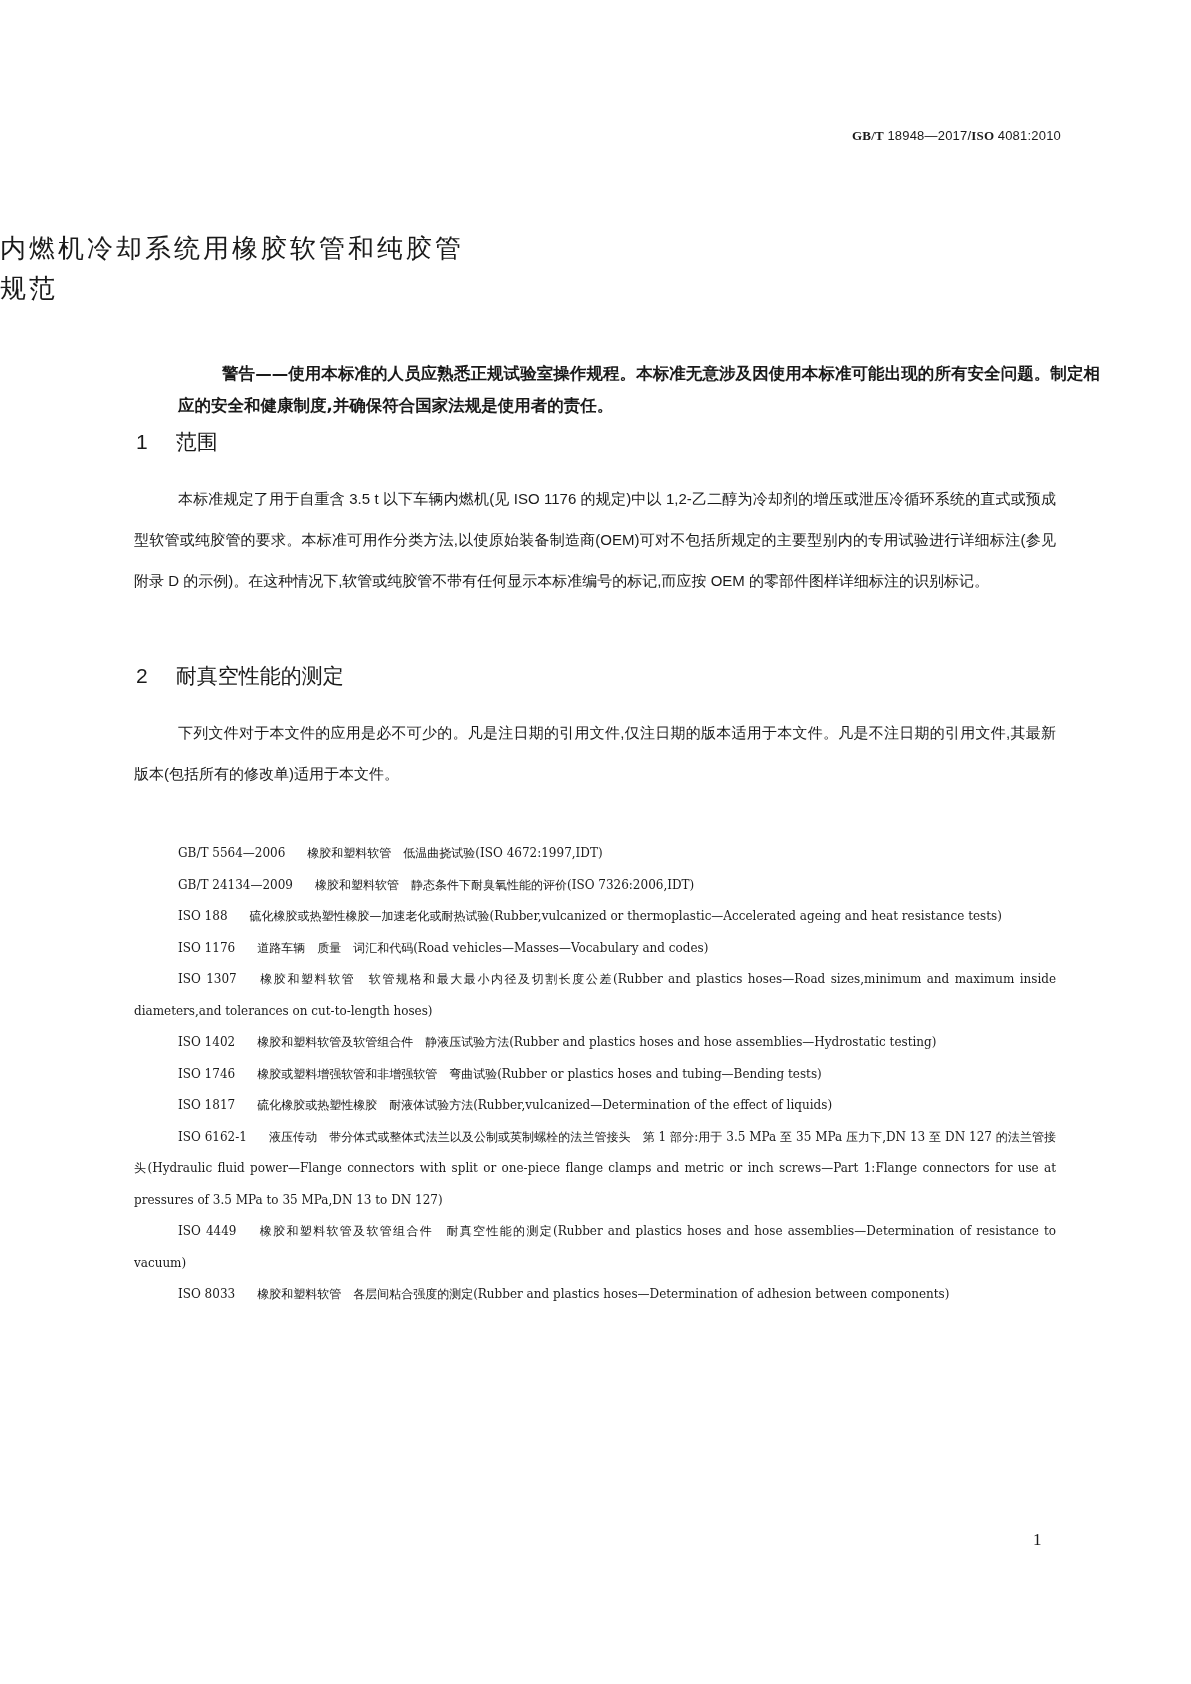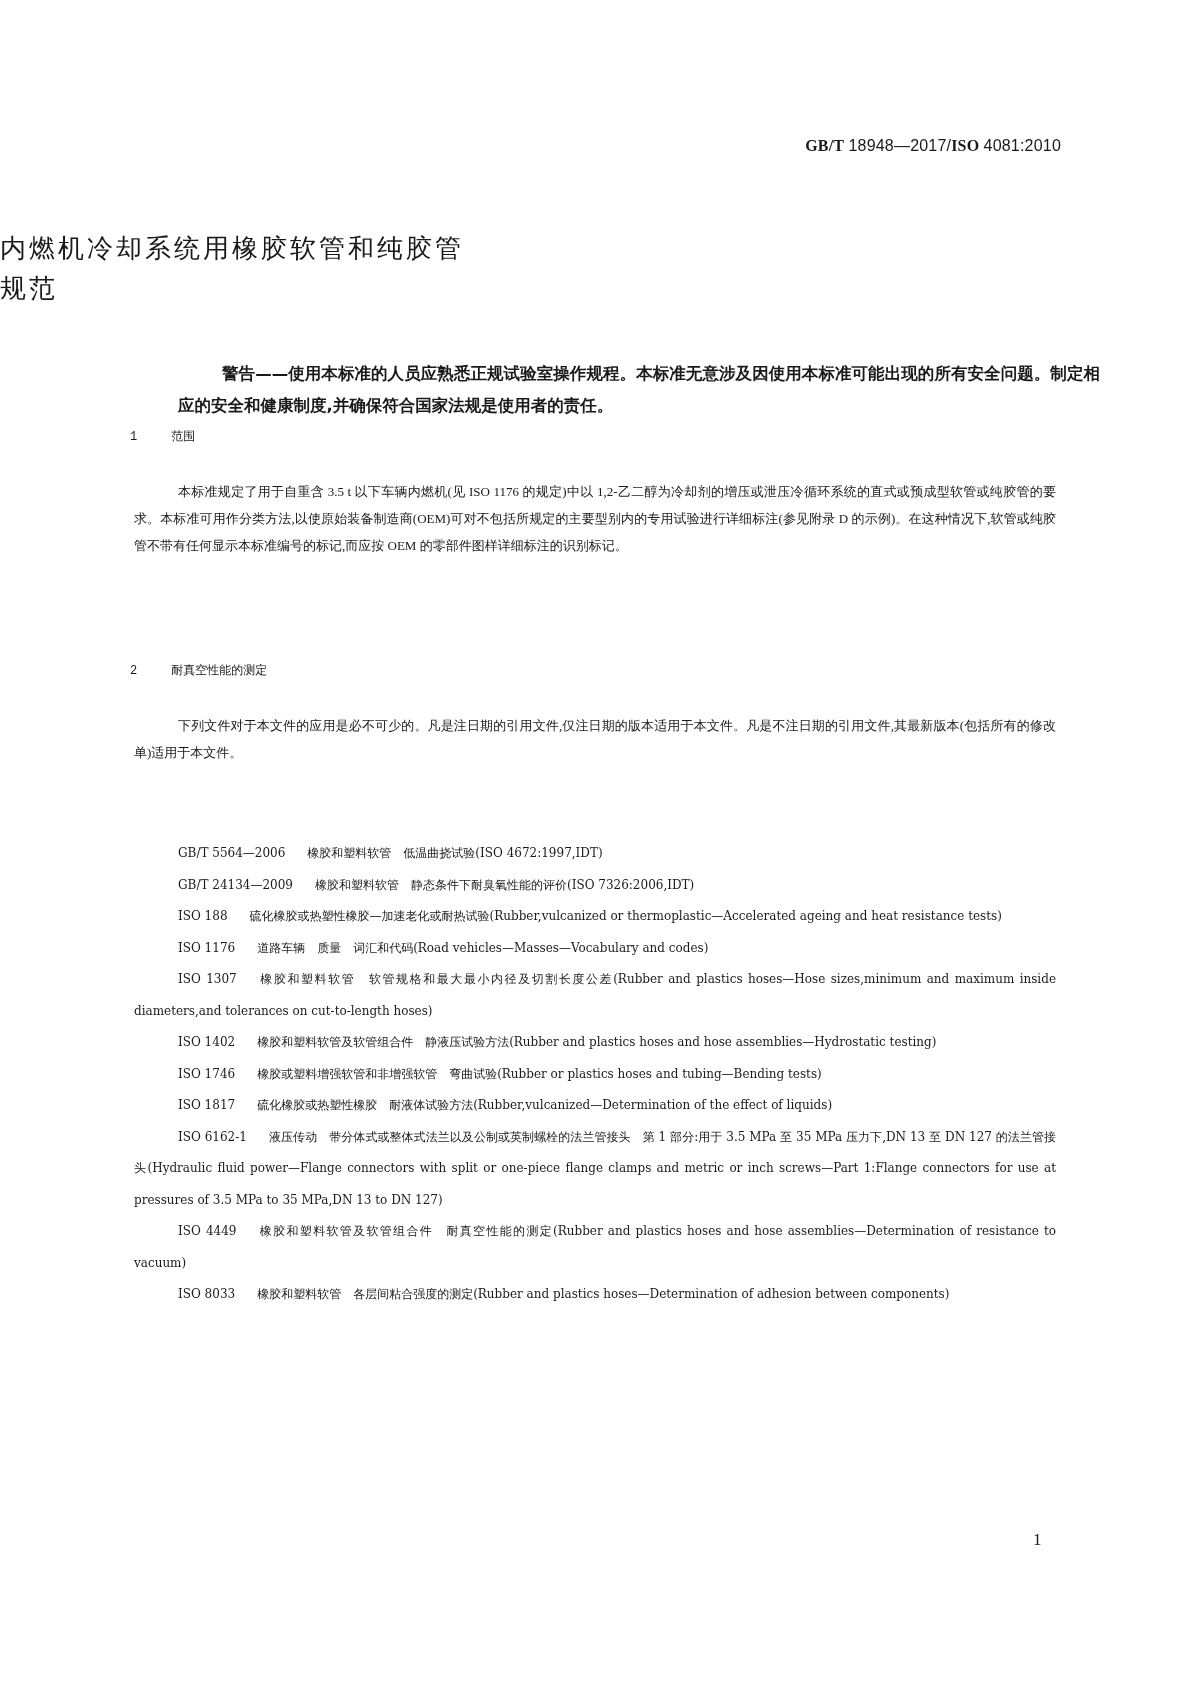--- a/index.html
+++ b/index.html
@@ -1,28 +1,28 @@
 <!DOCTYPE html>
 <html><head>
 <meta charset="utf-8">
 <style>
   html, body { margin: 0; padding: 0; background: #ffffff; }
   body { width: 1191px; height: 1684px; position: relative; overflow: hidden;
          font-family: "Liberation Serif", "DejaVu Serif", serif; color: #1a1a1a; }
-  .header-code { position: absolute; top: 137px; right: 130px; font-size: 16px; letter-spacing: 0.2px; }
+  .header-code { position: absolute; top: 128px; right: 130px; font-size: 13px; letter-spacing: 0.2px; }
   .header-code .b { font-weight: bold; font-family: "Liberation Serif", serif; }
   .header-code .n { font-family: "Liberation Sans", "DejaVu Sans", sans-serif; }
   .title { position: absolute; top: 228px; left: 0; width: 1191px; text-align: left;
            font-family: "DejaVu Sans", "Liberation Sans", sans-serif; font-size: 26px; letter-spacing: 3px; line-height: 40px; }
   .warning { position: absolute; top: 358px; left: 134px; width: 922px; font-family: "DejaVu Sans", sans-serif;
              font-weight: bold; font-size: 16.5px; line-height: 32px; text-indent: 44px; text-align: justify; margin-left: 44px; }
-  .sec-head { position: absolute; left: 130px; font-family: Liberation Mono, monospace; font-size: 12px; }
+  .sec-head { position: absolute; left: 136px; font-family: Liberation Sans, sans-serif; font-size: 21px; }
   .sec-head .num { display: inline-block; width: 34px; }
-  .para { position: absolute; left: 134px; width: 922px; font-size: 13px; line-height: 27px;
-          text-align: justify; text-indent: 44px; font-family: Liberation Serif, serif; }
+  .para { position: absolute; left: 134px; width: 922px; font-size: 15px; line-height: 41px;
+          text-align: justify; text-indent: 44px; font-family: Liberation Sans, sans-serif; }
   .refs { position: absolute; left: 134px; top: 838px; width: 922px; font-size: 12px; line-height: 31.5px;
           font-family: "DejaVu Serif", "Liberation Serif", serif; }
   .ref { text-indent: 44px; text-align: justify; }
   .ref .code { margin-right: 22px; }
   .page-num { position: absolute; top: 1530px; left: 1033px; font-size: 17px; }
 </style>
 </head>
 <body>
 
 <div class="header-code">
@@ -48,21 +48,21 @@
   <span class="num">2</span>
   <span>耐真空性能的测定</span>
 </div>
 <div class="para" style="top:712px;">下列文件对于本文件的应用是必不可少的。凡是注日期的引用文件,仅注日期的版本适用于本文件。凡是不注日期的引用文件,其最新版本(包括所有的修改单)适用于本文件。</div>
 
 <div class="refs">
   <div class="ref"><span class="code">GB/T 5564—2006</span><span>橡胶和塑料软管　低温曲挠试验(ISO 4672:1997,IDT)</span></div>
   <div class="ref"><span class="code">GB/T 24134—2009</span><span>橡胶和塑料软管　静态条件下耐臭氧性能的评价(ISO 7326:2006,IDT)</span></div>
   <div class="ref"><span class="code">ISO 188</span><span>硫化橡胶或热塑性橡胶—加速老化或耐热试验(Rubber,vulcanized or thermoplastic—Accelerated ageing and heat resistance tests)</span></div>
   <div class="ref"><span class="code">ISO 1176</span><span>道路车辆　质量　词汇和代码(Road vehicles—Masses—Vocabulary and codes)</span></div>
-  <div class="ref"><span class="code">ISO 1307</span><span>橡胶和塑料软管　软管规格和最大最小内径及切割长度公差(Rubber and plastics hoses—Hose sizes,minimum and maximum inside diameters,and tolerances on cut-to-length hoses)</span></div>
+  <div class="ref"><span class="code">ISO 1307</span><span>橡胶和塑料软管　软管规格和最大最小内径及切割长度公差(Rubber and plastics hoses—Road sizes,minimum and maximum inside diameters,and tolerances on cut-to-length hoses)</span></div>
   <div class="ref"><span class="code">ISO 1402</span><span>橡胶和塑料软管及软管组合件　静液压试验方法(Rubber and plastics hoses and hose assemblies—Hydrostatic testing)</span></div>
   <div class="ref"><span class="code">ISO 1746</span><span>橡胶或塑料增强软管和非增强软管　弯曲试验(Rubber or plastics hoses and tubing—Bending tests)</span></div>
   <div class="ref"><span class="code">ISO 1817</span><span>硫化橡胶或热塑性橡胶　耐液体试验方法(Rubber,vulcanized—Determination of the effect of liquids)</span></div>
   <div class="ref"><span class="code">ISO 6162-1</span><span>液压传动　带分体式或整体式法兰以及公制或英制螺栓的法兰管接头　第 1 部分:用于 3.5 MPa 至 35 MPa 压力下,DN 13 至 DN 127 的法兰管接头(Hydraulic fluid power—Flange connectors with split or one-piece flange clamps and metric or inch screws—Part 1:Flange connectors for use at pressures of 3.5 MPa to 35 MPa,DN 13 to DN 127)</span></div>
   <div class="ref"><span class="code">ISO 4449</span><span>橡胶和塑料软管及软管组合件　耐真空性能的测定(Rubber and plastics hoses and hose assemblies—Determination of resistance to vacuum)</span></div>
   <div class="ref"><span class="code">ISO 8033</span><span>橡胶和塑料软管　各层间粘合强度的测定(Rubber and plastics hoses—Determination of adhesion between components)</span></div>
 </div>
 
 <div class="page-num">1</div>
 

